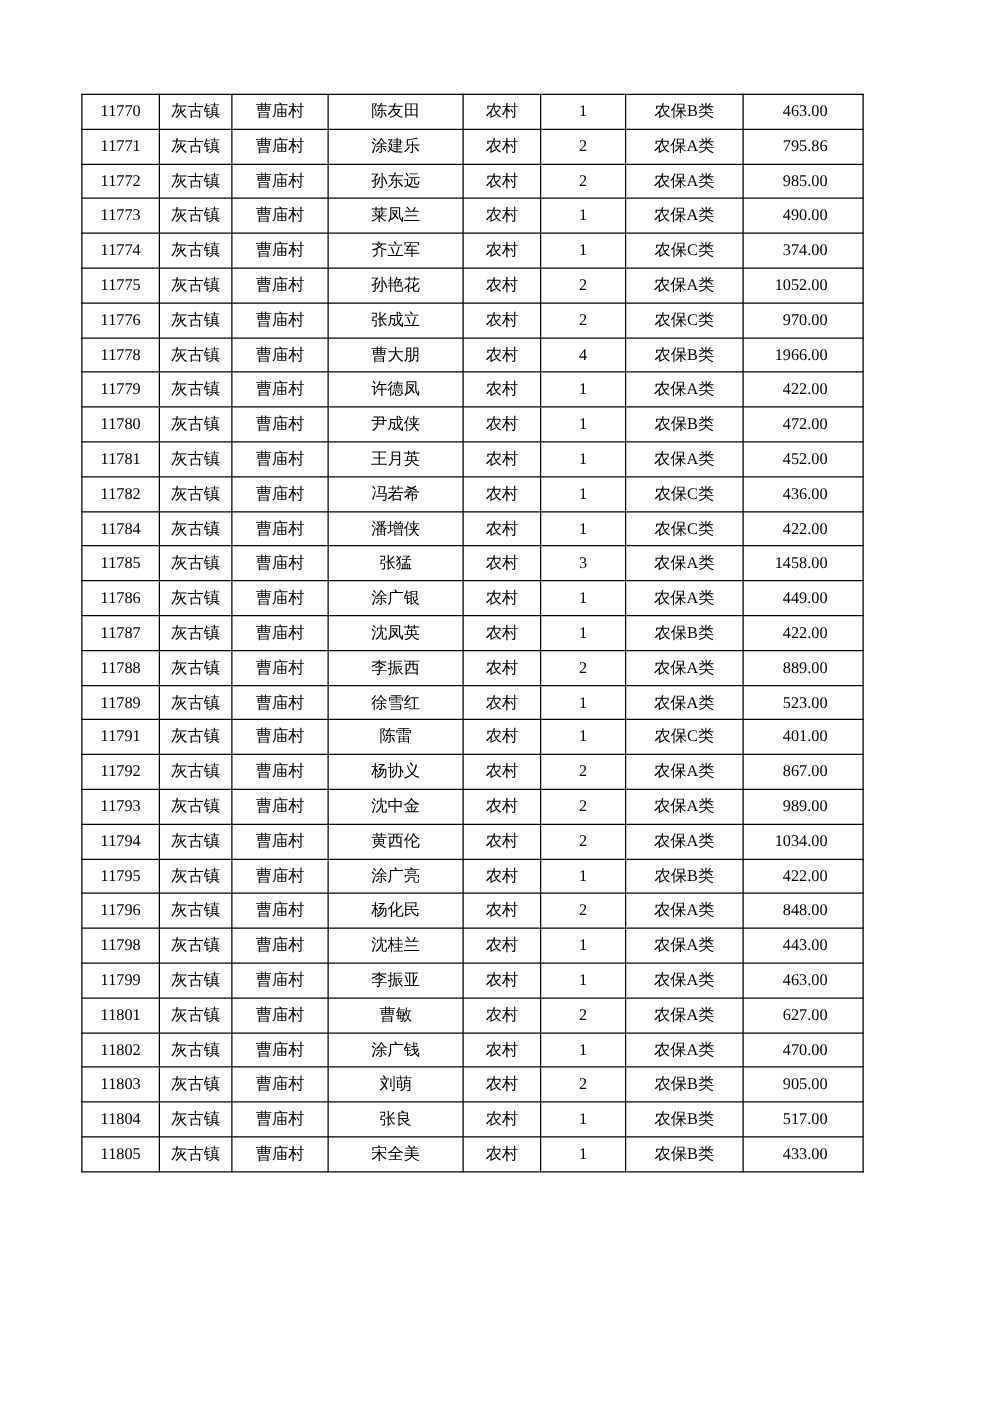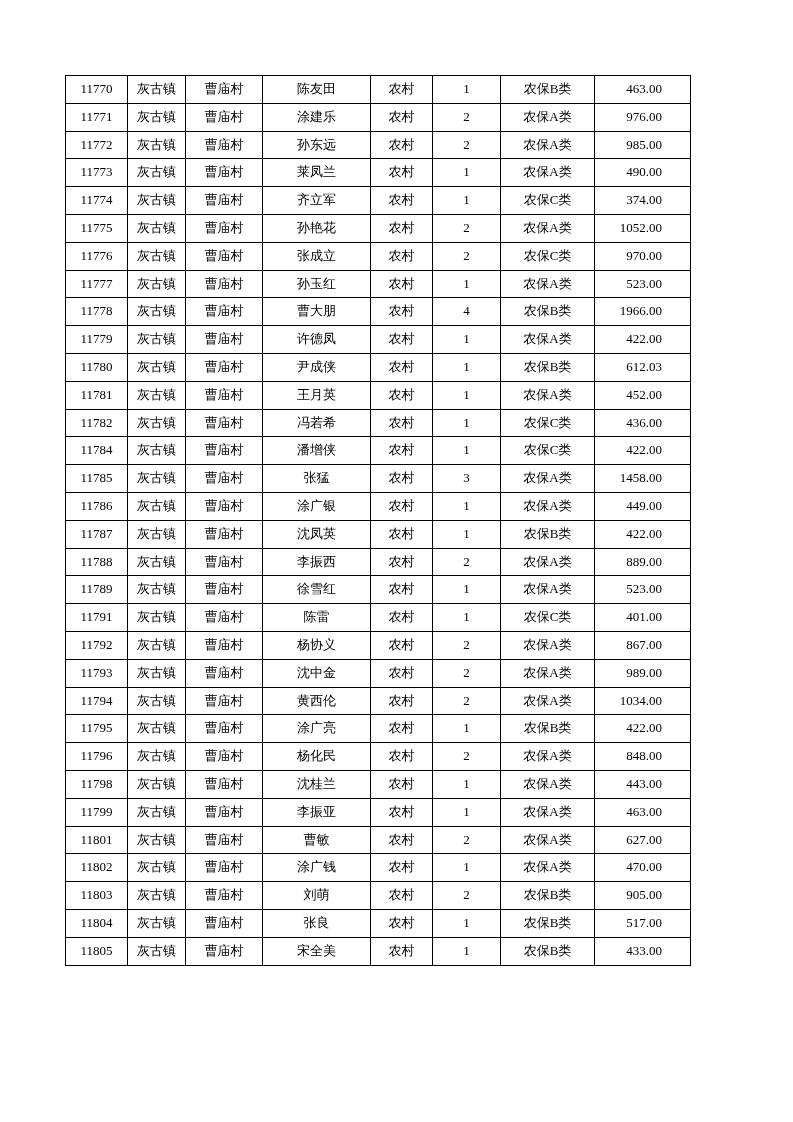--- a/index.html
+++ b/index.html
@@ -76,21 +76,21 @@
           <td class="col-8">463.00</td>
         </tr>
         <tr>
           <td class="col-1">11771</td>
           <td class="col-2">灰古镇</td>
           <td class="col-3">曹庙村</td>
           <td class="col-4">涂建乐</td>
           <td class="col-5">农村</td>
           <td class="col-6">2</td>
           <td class="col-7">农保A类</td>
-          <td class="col-8">976.00</td>
+          <td class="col-8">795.86</td>
         </tr>
         <tr>
           <td class="col-1">11772</td>
           <td class="col-2">灰古镇</td>
           <td class="col-3">曹庙村</td>
           <td class="col-4">孙东远</td>
           <td class="col-5">农村</td>
           <td class="col-6">2</td>
           <td class="col-7">农保A类</td>
           <td class="col-8">985.00</td>
@@ -129,30 +129,20 @@
           <td class="col-1">11776</td>
           <td class="col-2">灰古镇</td>
           <td class="col-3">曹庙村</td>
           <td class="col-4">张成立</td>
           <td class="col-5">农村</td>
           <td class="col-6">2</td>
           <td class="col-7">农保C类</td>
           <td class="col-8">970.00</td>
         </tr>
         <tr>
-          <td class="col-1">11777</td>
-          <td class="col-2">灰古镇</td>
-          <td class="col-3">曹庙村</td>
-          <td class="col-4">孙玉红</td>
-          <td class="col-5">农村</td>
-          <td class="col-6">1</td>
-          <td class="col-7">农保A类</td>
-          <td class="col-8">523.00</td>
-        </tr>
-        <tr>
           <td class="col-1">11778</td>
           <td class="col-2">灰古镇</td>
           <td class="col-3">曹庙村</td>
           <td class="col-4">曹大朋</td>
           <td class="col-5">农村</td>
           <td class="col-6">4</td>
           <td class="col-7">农保B类</td>
           <td class="col-8">1966.00</td>
         </tr>
         <tr>
@@ -166,21 +156,21 @@
           <td class="col-8">422.00</td>
         </tr>
         <tr>
           <td class="col-1">11780</td>
           <td class="col-2">灰古镇</td>
           <td class="col-3">曹庙村</td>
           <td class="col-4">尹成侠</td>
           <td class="col-5">农村</td>
           <td class="col-6">1</td>
           <td class="col-7">农保B类</td>
-          <td class="col-8">612.03</td>
+          <td class="col-8">472.00</td>
         </tr>
         <tr>
           <td class="col-1">11781</td>
           <td class="col-2">灰古镇</td>
           <td class="col-3">曹庙村</td>
           <td class="col-4">王月英</td>
           <td class="col-5">农村</td>
           <td class="col-6">1</td>
           <td class="col-7">农保A类</td>
           <td class="col-8">452.00</td>

